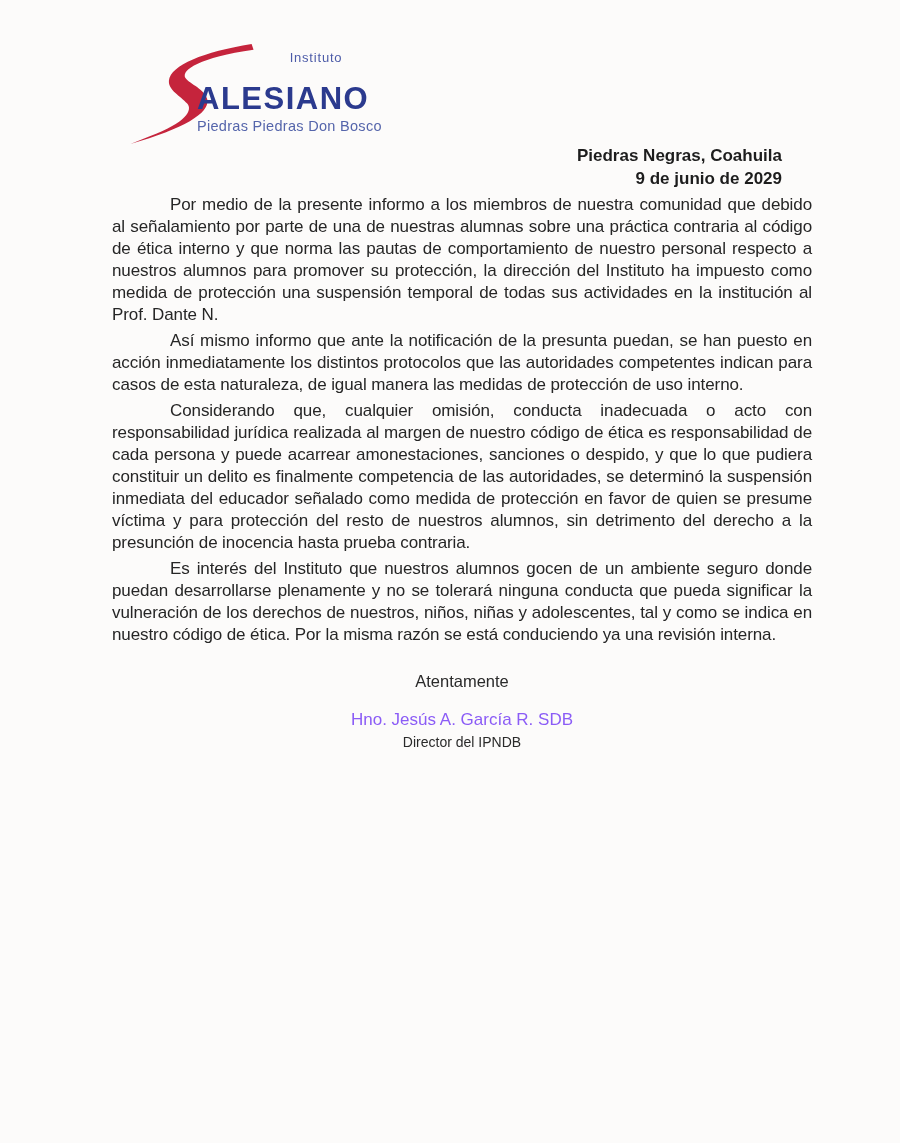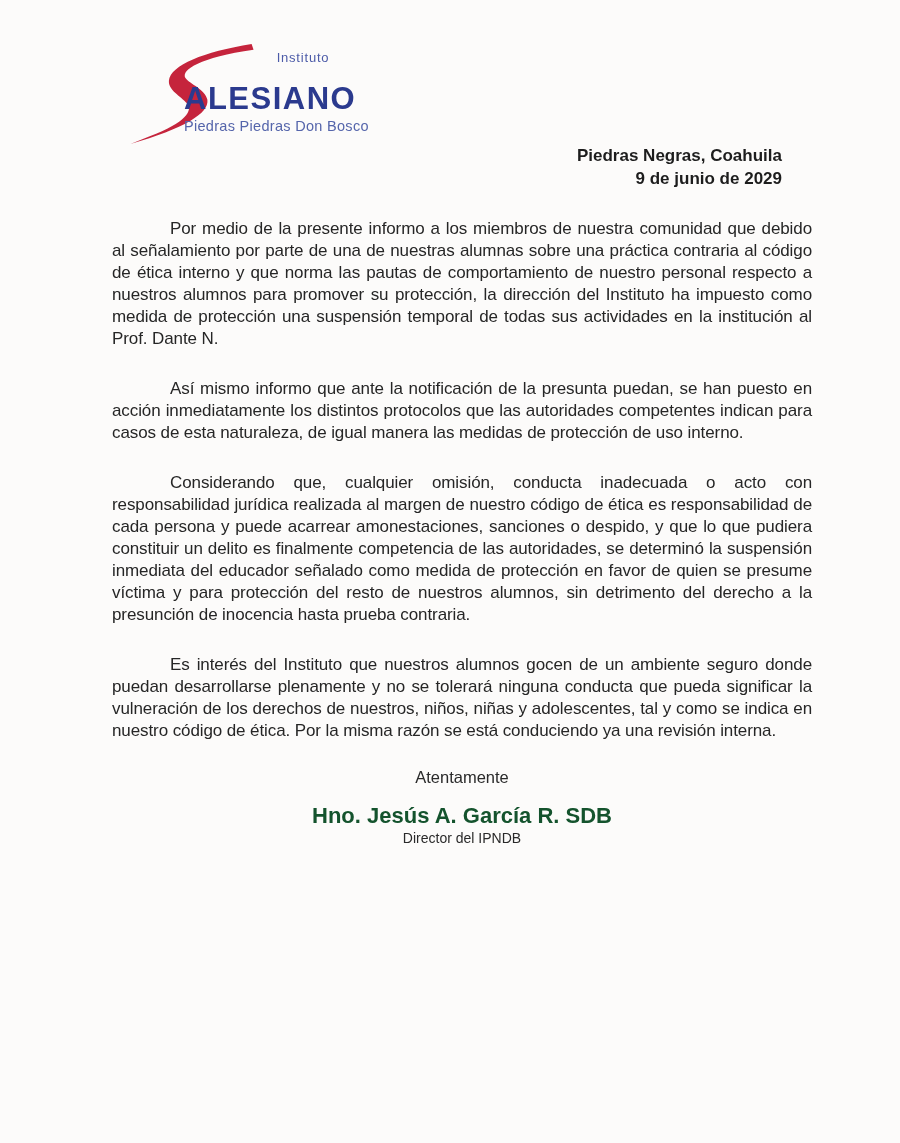--- a/index.html
+++ b/index.html
@@ -13,21 +13,21 @@
     background: #fcfbfa;
     font-family: "Liberation Sans", "DejaVu Sans", sans-serif;
     color: #232323;
     overflow: hidden;
   }
 
   
   .letterhead { position: relative; height: 140px; }
   .logo { position: absolute; left: 126px; top: 38px; width: 260px; height: 102px; }
   .logo-swoosh { position: absolute; left: 0; top: 6px; width: 132px; height: 100px; }
-  .logo-text { position: absolute; left: 58px; top: 12px; width: 200px; }
+  .logo-text { position: absolute; left: 71px; top: 12px; width: 200px; }
   .logo-top {
     font-size: 13px; color: #4c5ba8; letter-spacing: 0.8px;
     text-align: center; padding-left: 38px;
   }
   .logo-main {
     font-size: 31px; font-weight: bold; color: #2b3a8e;
     letter-spacing: 1.5px; line-height: 1.05; margin-top: 18px;
   }
   .logo-sub {
     font-size: 14.5px; color: #5565ab; letter-spacing: 0.3px; margin-top: 2px;
@@ -47,42 +47,42 @@
 
   
   .letter-body { margin: 0 88px 0 112px; }
   .salutation {
     margin-top: 18px;
     font-size: 17px;
     line-height: 22px;
     color: #2a2a2a;
   }
   .letter-body p {
-    margin-top: 28px;
+    margin-top: 4px;
     font-size: 17px;
     line-height: 22px;
     text-align: justify;
     text-indent: 58px;
     color: #262626;
     letter-spacing: -0.1px;
   }
 
   
   .valediction {
     margin-top: 26px;
     text-align: center;
     font-size: 16.5px;
     color: #2a2a2a;
   }
   .signature { margin-top: 18px; text-align: center; }
   .signer-name {
-    font-weight: bold;
-    font-size: 22px;
+    font-weight: normal;
+    font-size: 17px;
     line-height: 22px;
-    color: #14532d;
+    color: #8b5cf6;
   }
   .signer-title {
     font-size: 14px;
     line-height: 22px;
     color: #2a2a2a;
     text-align: center;
   }
 </style>
 </head>
 <body>

